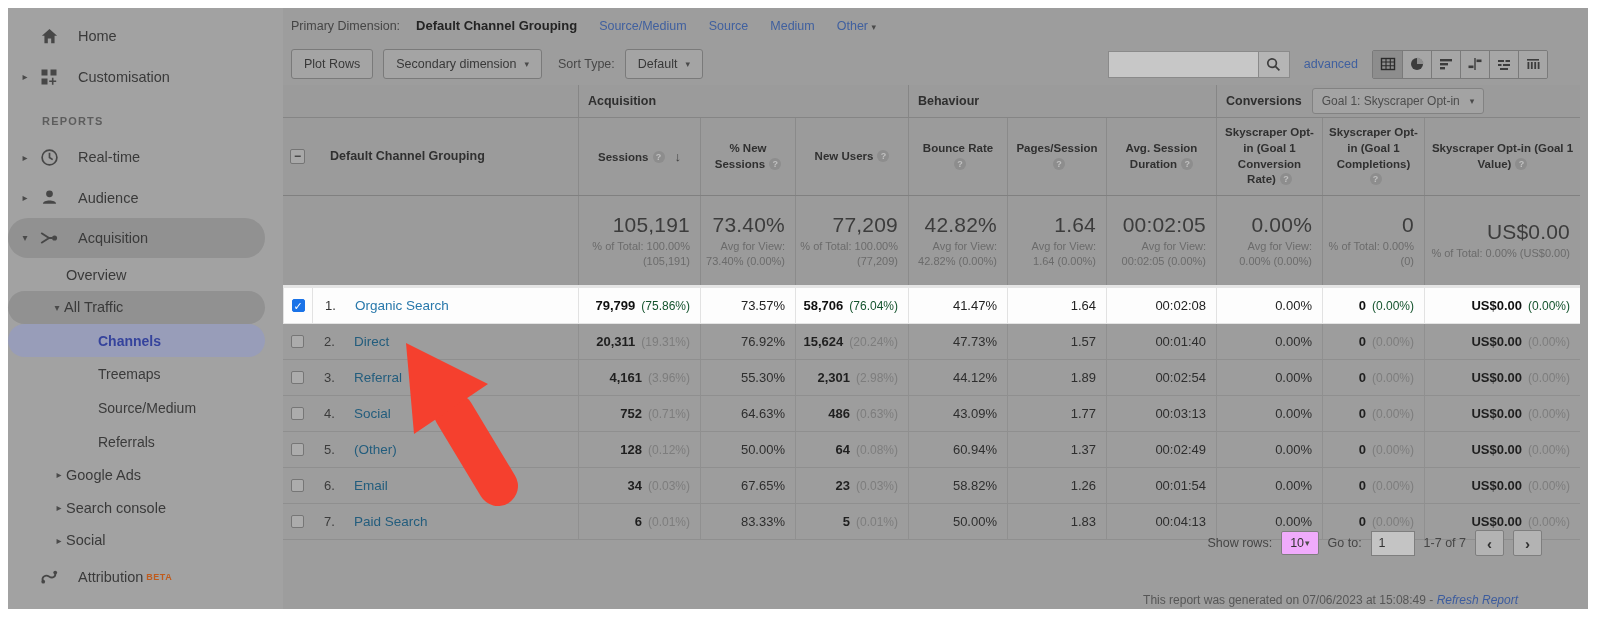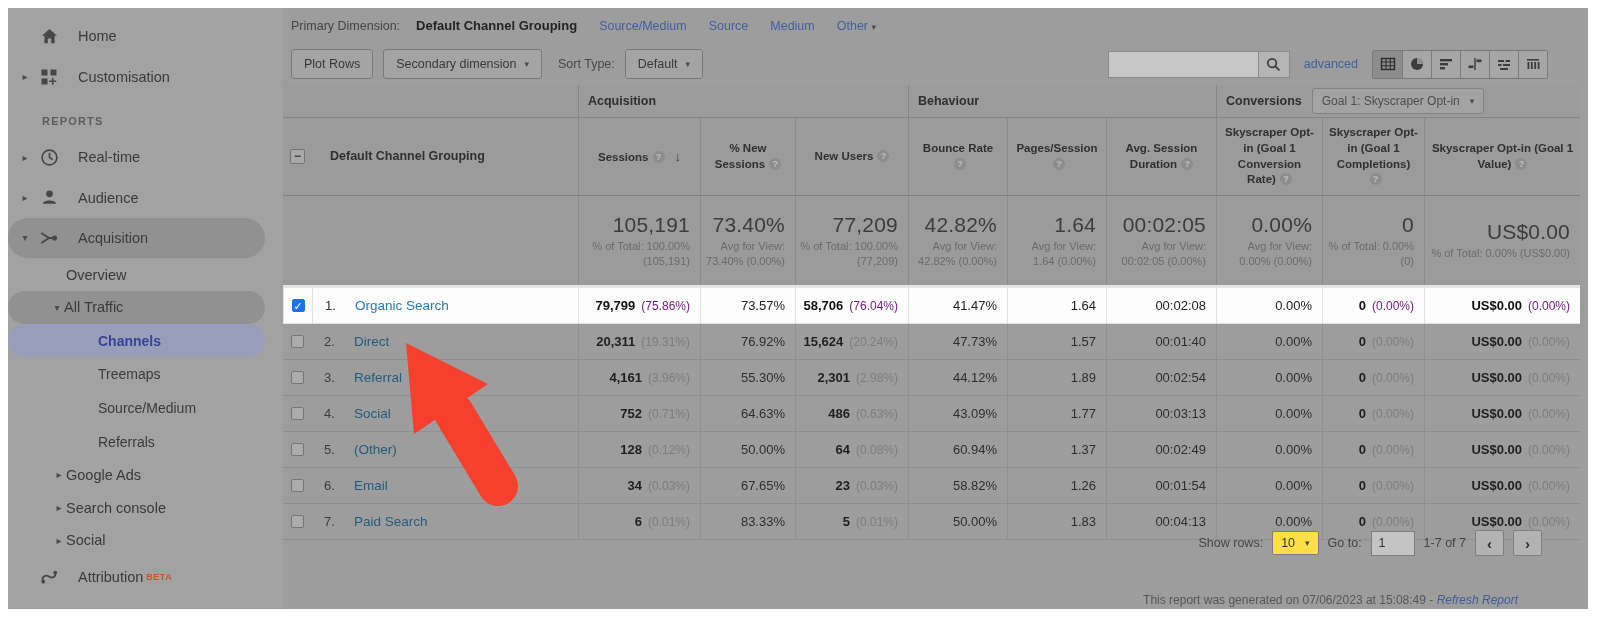--- a/index.html
+++ b/index.html
@@ -85,34 +85,34 @@
   .trow.hl { background:#fdfdfd; border-bottom:1px solid #e4e4e4; }
   .c { display:flex; align-items:center; border-left:1px solid rgba(0,0,0,.08); }
   .trow.hl .c { border-left:1px solid #e2e2e2; }
   .c.cb-c { border-left:none; justify-content:center; }
   .c.name-c { border-left:none; padding-left:12px; }
   .c.num { justify-content:flex-end; padding-right:10px; font-size:13px; color:#2e2e2e; gap:6px; }
   .c.num b { color:#1f1f1f; font-weight:bold; }
   .sub { font-size:12px; color:#7d7d7d; }
   .trow.hl .c.num { color:#222; }
   .trow.hl .c.num b { color:#101010; }
-  .trow.hl .sub { color:#701a75; }
+  .trow.hl .sub { color:#14532d; }
   .rn { width:30px; color:#3c3c3c; font-size:13px; }
   .trow.hl .rn { color:#333; }
   .rl { font-size:13.5px; color:#235d7d; cursor:pointer; text-decoration:none; }
   .trow.hl .rl { color:#2878ab; }
   .cbx { width:13px; height:13px; border:1.5px solid #767676; border-radius:2px; background:#acacac; cursor:pointer; }
   .cbx.on { background:#1a73e8; border-color:#1a73e8; color:#fff; font-size:11px; font-weight:bold;
     line-height:13px; text-align:center; }
 
   
   .pager { position:absolute; right:46px; top:522px; display:flex; align-items:center; gap:9px;
     font-size:12.5px; color:#454545; }
-  .pgbox { border:1px solid #7e7e7e; border-radius:2px; background:#fde047; color:#333; padding:4px 8px;
-    display:flex; align-items:center; gap:10px; cursor:pointer; }
+  .pgbox { border:1px solid #7e7e7e; border-radius:2px; background:#f0abfc; color:#333; padding:4px 8px;
+    display:flex; align-items:center; gap:1px; cursor:pointer; }
   .goto-in { width:44px; height:25px; border:1px solid #7e7e7e; background:#c4c4c4; font-size:12.5px;
     color:#333; padding:0 7px; outline:none; }
   .navb { width:29px; height:26px; border:1px solid #7e7e7e; border-radius:2px; background:#b3b3b3;
     display:flex; align-items:center; justify-content:center; font-size:15px; font-weight:bold; color:#2f2f2f; cursor:pointer; }
   .gen-note { position:absolute; right:70px; top:585px; font-size:12px; color:#565656; }
   .gen-note a { color:#3c5c9e;font-style:italic; }
 
   .arrow-svg { position:absolute; left:0; top:0; pointer-events:none; z-index:50; }
 </style>
 </head>

